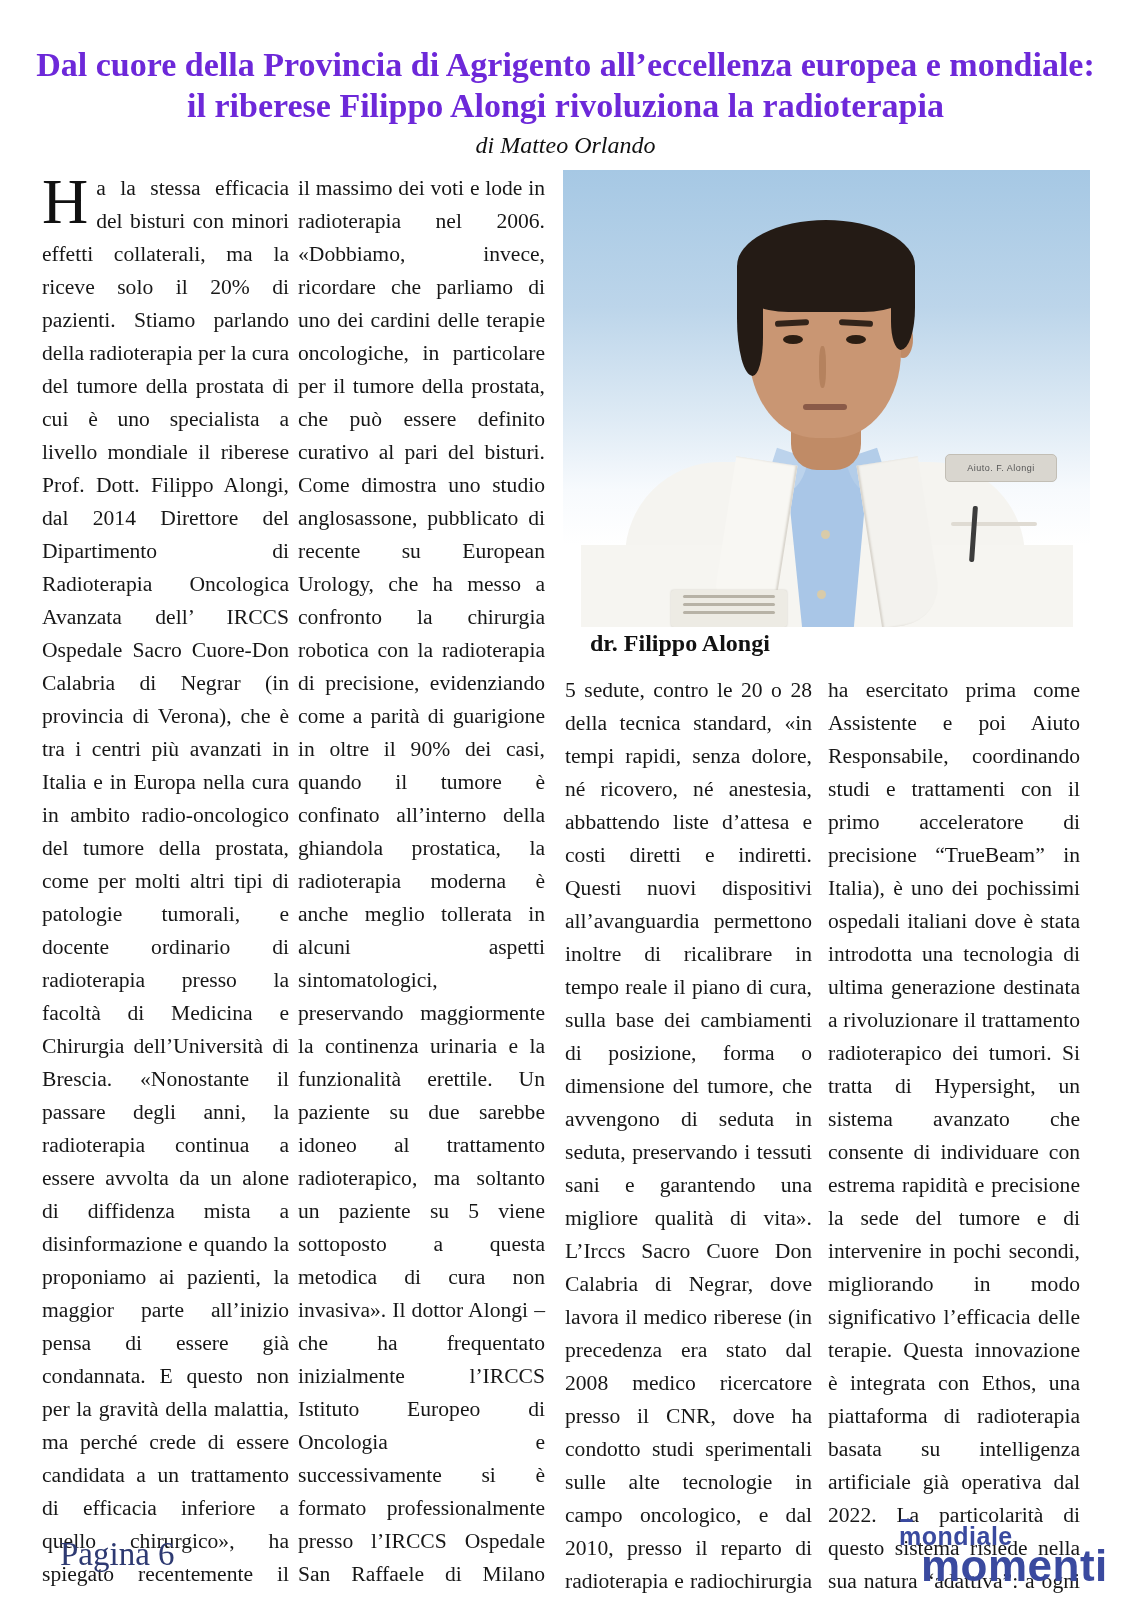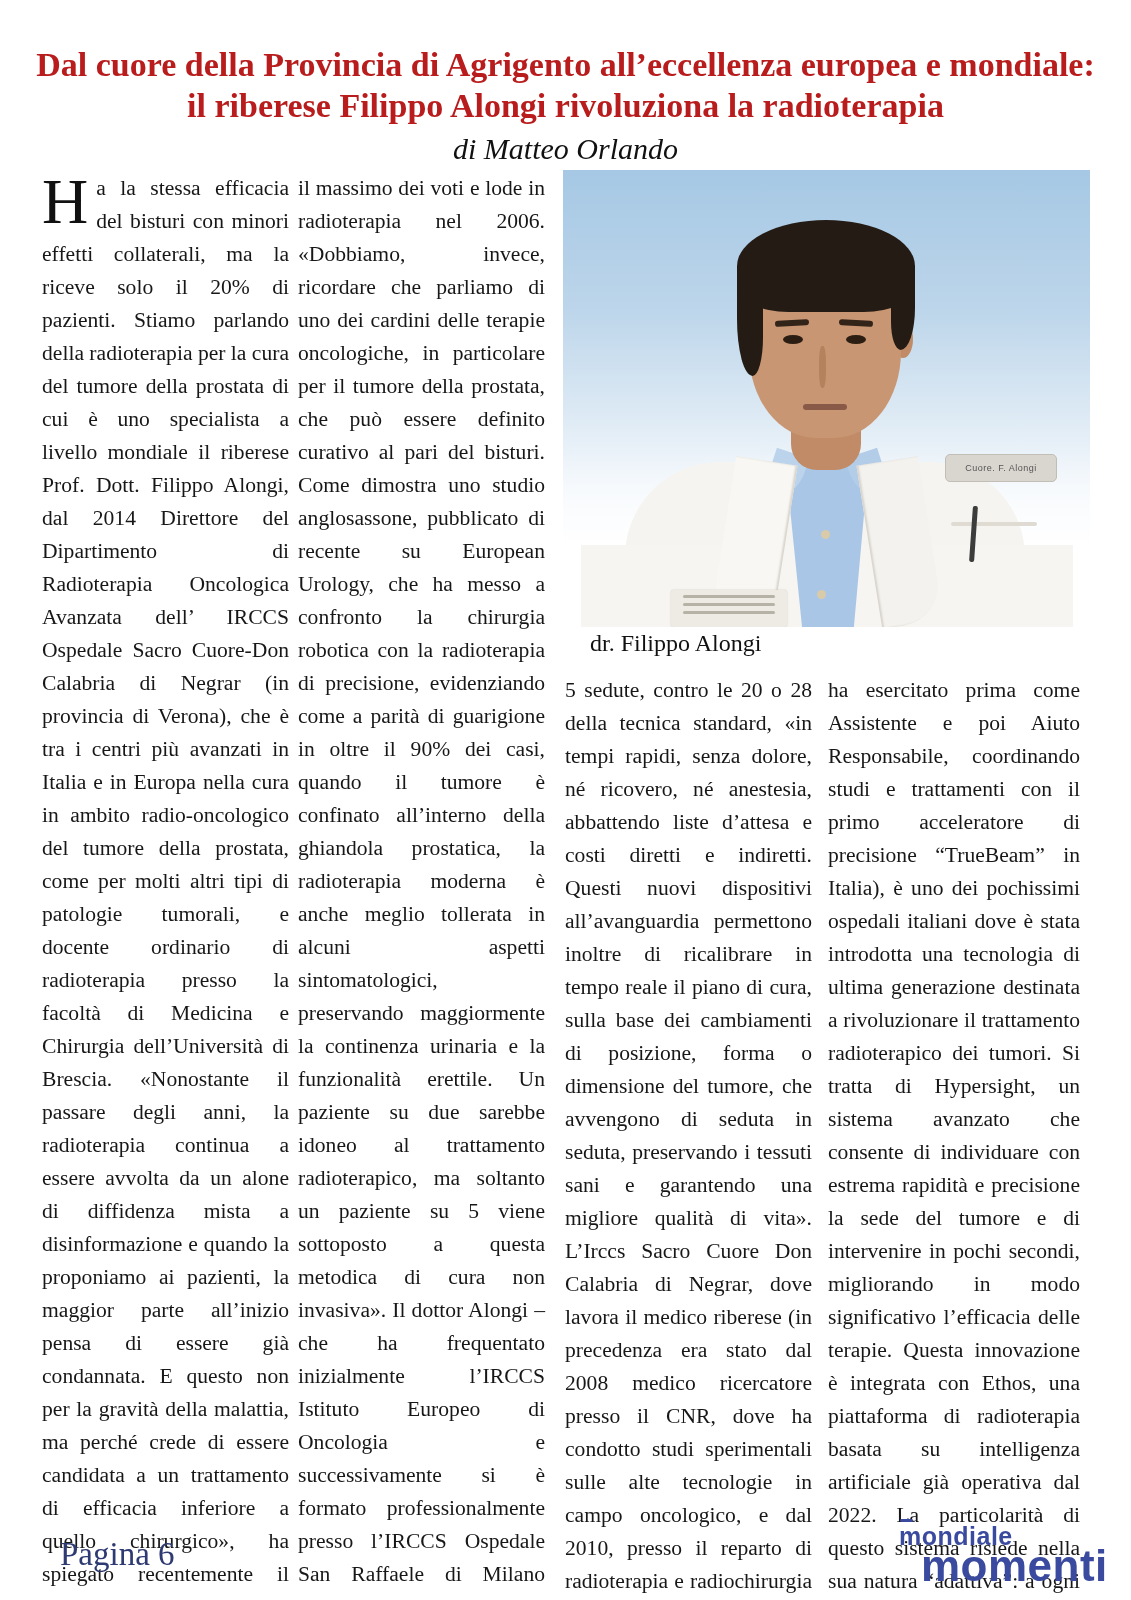--- a/index.html
+++ b/index.html
@@ -7,25 +7,25 @@
     position:relative;
     width:1131px;height:1600px;
     background:#ffffff;
     font-family:"Liberation Serif", serif;
     color:#1c1c1c;
     overflow:hidden;
   }
   .headline{
     position:absolute;left:35px;top:44px;width:1061px;
     text-align:center;font-weight:bold;
-    font-size:34px;line-height:1.22;color:#b91c1c;
+    font-size:34px;line-height:1.22;color:#6d28d9;
   }
   .byline{
     position:absolute;left:0;top:132px;width:1131px;
-    text-align:center;font-style:italic;font-size:30px;color:#111;
+    text-align:center;font-style:italic;font-size:24px;color:#111;
   }
   .col{
     position:absolute;
     width:247px;
     font-size:21.6px;line-height:33px;
     text-align:justify;
     color:#171717;
   }
   .col1{left:42px;top:172px;height:1335px;}
   .col2{left:298px;top:172px;height:1335px;}
@@ -76,21 +76,21 @@
     background:#d9d6cf;border:1px solid #c2beb5;border-radius:5px;
     font-family:"Liberation Sans",sans-serif;font-size:9px;color:#555;
     display:flex;align-items:center;justify-content:center;letter-spacing:0.5px;
   }
   .pen{position:absolute;left:408px;top:336px;width:5px;height:56px;background:#3c3c3c;border-radius:2px;transform:rotate(4deg);}
   .pocket{position:absolute;left:388px;top:352px;width:86px;height:4px;background:#dfdbd3;border-radius:2px;}
   .patch{position:absolute;left:108px;top:420px;width:116px;height:37px;background:#edebe4;border-radius:3px;box-shadow:0 0 2px #cfcbc2;}
   .patch i{display:block;height:3px;background:#b7b2a6;margin:5px 12px 0 12px;border-radius:2px;}
   .caption{
     position:absolute;left:590px;top:630px;width:480px;
-    font-weight:normal;font-size:24px;color:#111;
+    font-weight:bold;font-size:24px;color:#111;
   }
   
   .pagenum{
     position:absolute;left:60px;top:1536px;
     font-size:33px;color:#2e3a72;
   }
   .logo{
     position:absolute;right:40px;top:1520px;width:200px;height:64px;
     font-family:"Liberation Sans",sans-serif;color:#3a4a9f;
   }
@@ -126,21 +126,21 @@
     <div class="face"></div>
     <div class="hair"></div>
     <div class="hair-side-l"></div>
     <div class="hair-side-r"></div>
     <div class="brow-l"></div>
     <div class="brow-r"></div>
     <div class="eye-l"></div>
     <div class="eye-r"></div>
     <div class="nose"></div>
     <div class="mouth"></div>
-    <div class="badge">Cuore. F. Alongi</div>
+    <div class="badge">Aiuto. F. Alongi</div>
     <div class="pocket"></div>
     <div class="pen"></div>
     <div class="patch">
         <i></i>
         <i></i>
         <i></i>
       </div>
   </div>
 
   <div class="caption">dr. Filippo Alongi</div>

